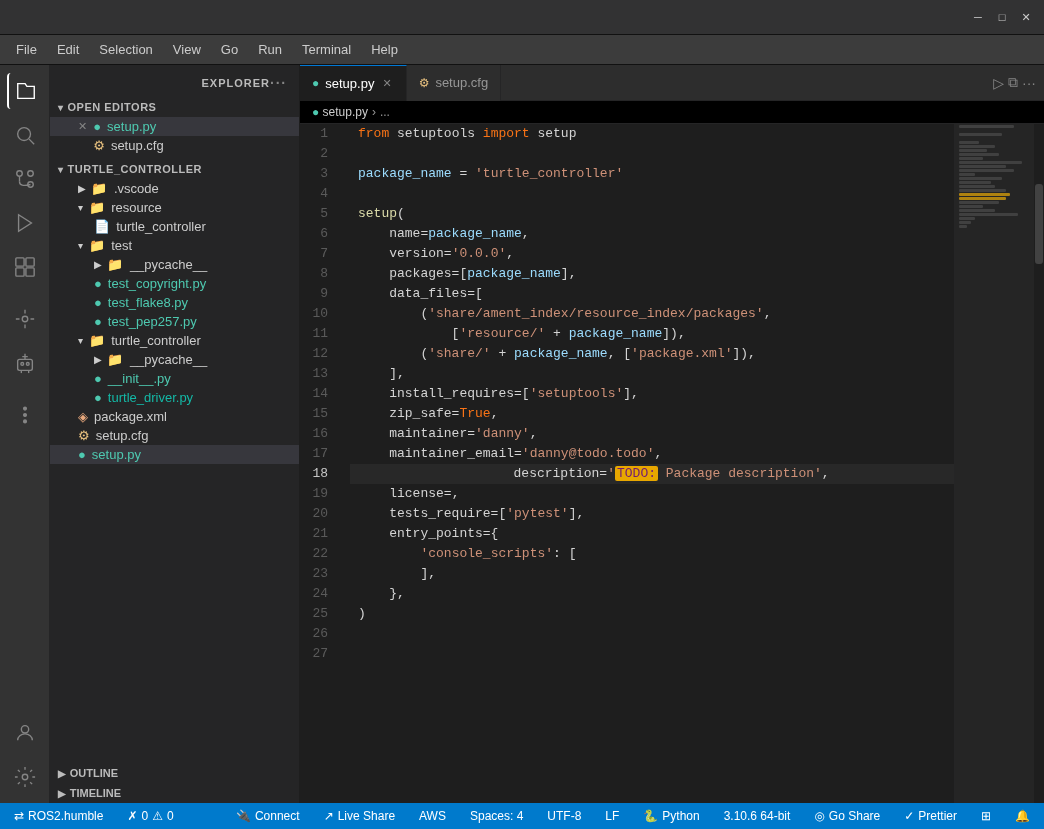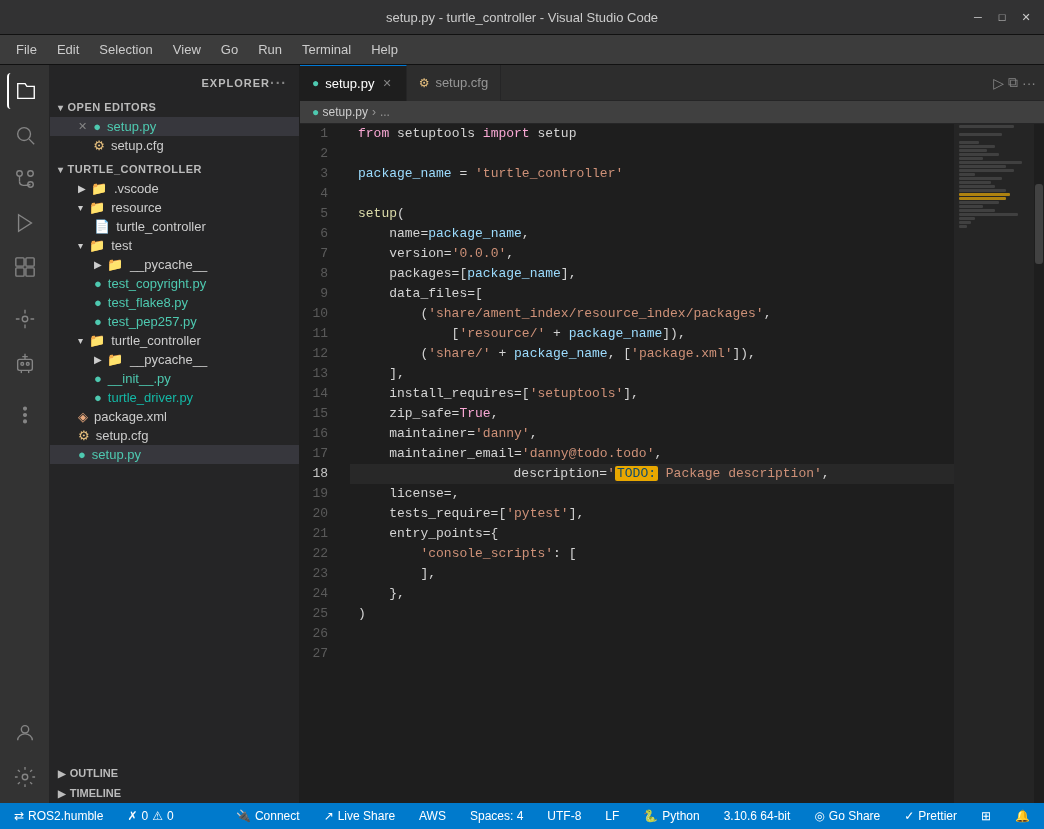--- a/index.html
+++ b/index.html
@@ -177,21 +177,21 @@
 
     
     #breadcrumb {
       padding: 4px 12px;
       font-size: 12px;
       color: #969696;
       border-bottom: 1px solid #252526;
       display: flex;
       align-items: center;
       gap: 4px;
-      background: #404040;
+      background: #000000;
     }
 
     
     #code-editor {
       flex: 1;
       display: flex;
       overflow: hidden;
       font-family: 'Consolas', 'Courier New', monospace;
       font-size: 13px;
       line-height: 20px;
@@ -217,26 +217,26 @@
       position: relative;
     }
     .code-line {
       height: 20px;
       display: flex;
       align-items: center;
       padding-left: 8px;
       white-space: pre;
     }
     .code-line.active-line { background: #282828; justify-content: center; }
-    .hl-keyword { color: #f9a8d4; }
+    .hl-keyword { color: #f97316; }
     .hl-string { color: #ce9178; }
     .hl-function { color: #dcdcaa; }
     .hl-var { color: #9cdcfe; }
     .hl-plain { color: #d4d4d4; }
-    .hl-todo { background: #e8a700; color: #0c4a6e; padding: 0 2px; border-radius: 2px; }
+    .hl-todo { background: #e8a700; color: #701a75; padding: 0 2px; border-radius: 2px; }
 
     
     #minimap {
       width: 80px;
       background: #1e1e1e;
       border-left: 1px solid #252526;
       overflow: hidden;
       position: relative;
     }
     #minimap-highlight {
@@ -278,21 +278,20 @@
     .status-item { display: flex; align-items: center; gap: 4px; cursor: pointer; padding: 0 4px; white-space: nowrap; }
     .status-spacer { flex: 1; }
 
     
     .mini-line { height: 3px; margin: 1px 4px; background: #555; border-radius: 1px; opacity: 0.5; }
   </style>
 </head>
 <body>
 
 <div id="titlebar">
-  <span>setup.py - turtle_controller - Visual Studio Code</span>
   <div id="titlebar-controls">
     <div class="win-btn">─</div>
     <div class="win-btn">□</div>
     <div class="win-btn">✕</div>
   </div>
 </div>
 
 <div id="menubar">
   <span class="menu-item">File</span>
   <span class="menu-item">Edit</span>

